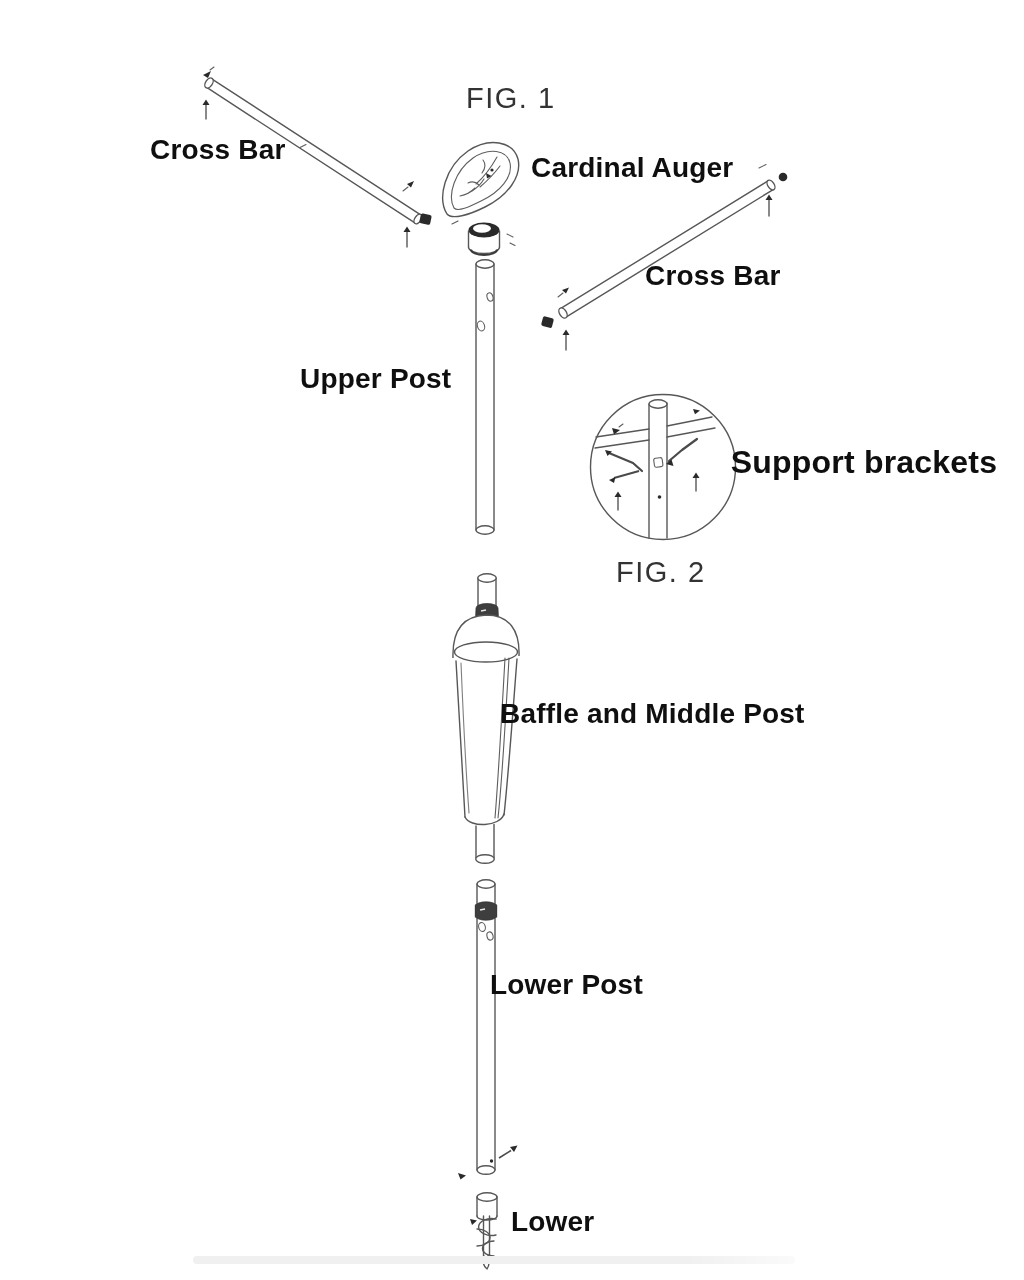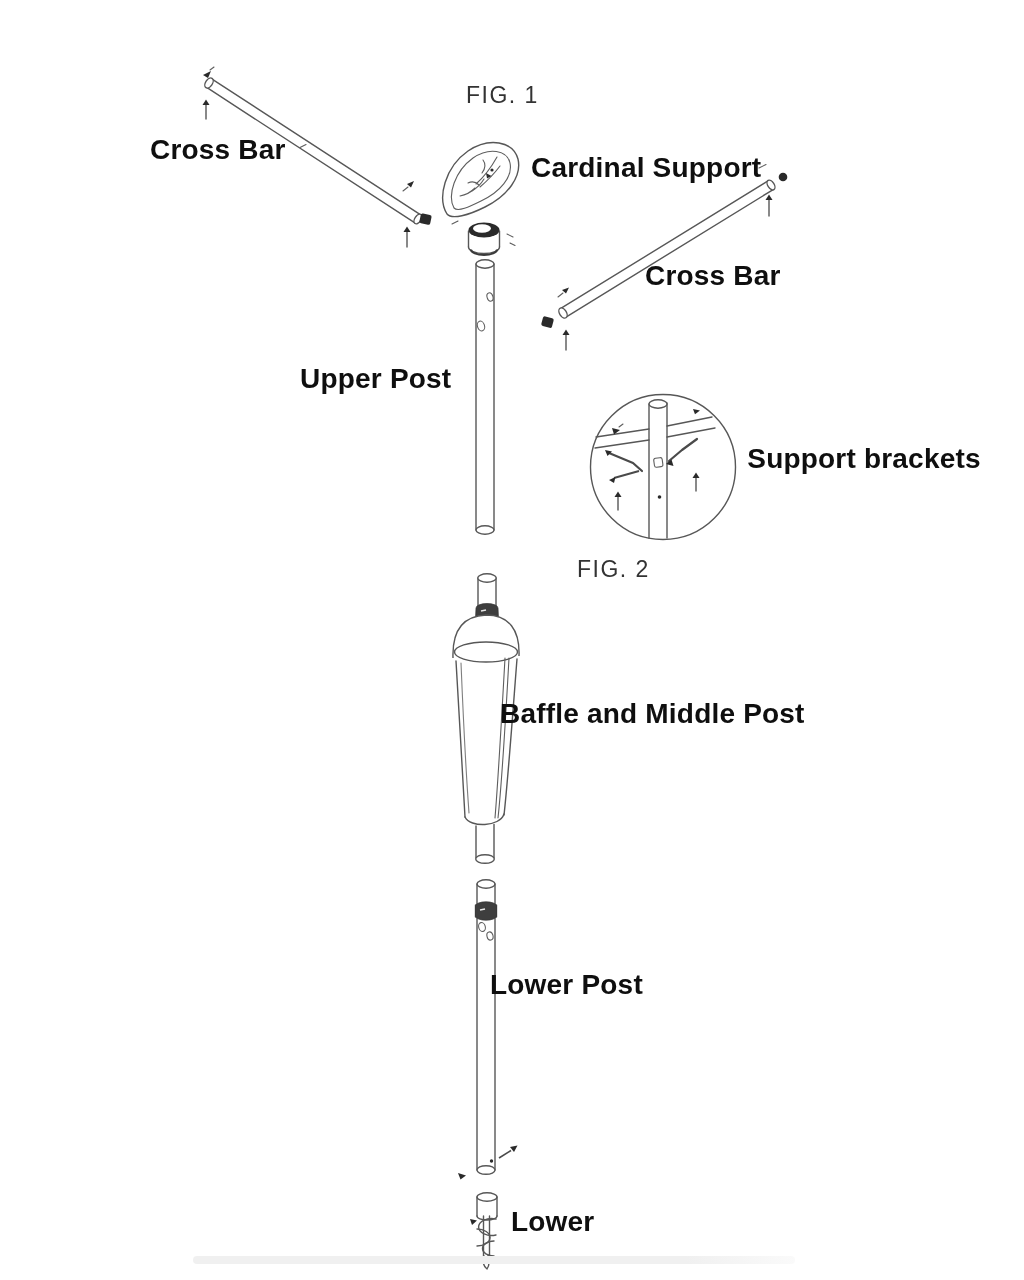--- a/index.html
+++ b/index.html
@@ -6,26 +6,26 @@
   .stage{
     position:relative;width:1024px;height:1280px;background:#ffffff;overflow:hidden;
     font-family:"Liberation Sans",sans-serif;
   }
   .stage svg{position:absolute;left:0;top:0;}
   .part-label{
     position:absolute;font-weight:700;font-size:28px;color:#0f0f0f;
     line-height:1.15;letter-spacing:.2px;white-space:nowrap;
   }
   .fig-label{
-    position:absolute;font-weight:400;font-size:23px;color:#333333;
+    position:absolute;font-weight:400;font-size:29px;color:#333333;
     letter-spacing:1.5px;white-space:nowrap;line-height:1.05;
   }
   .support-label{
     position:absolute;left:730px;top:441px;width:268px;text-align:center;
-    font-weight:700;font-size:28px;color:#0f0f0f;line-height:1.32;letter-spacing:.2px;
+    font-weight:700;font-size:32px;color:#0f0f0f;line-height:1.32;letter-spacing:.2px;
   }
   .support-label span{display:block;}
   .footer-bar{
     position:absolute;left:193px;top:1256px;width:602px;height:8px;border-radius:4px;
     background:linear-gradient(to right,#f0f0f0 0%,#f0f0f0 82%,#fafafa 100%);
   }
   
   .o{fill:none;stroke:#575757;stroke-width:1.4;stroke-linecap:round;stroke-linejoin:round;}
   .of{fill:#ffffff;stroke:#575757;stroke-width:1.4;stroke-linejoin:round;}
   .fine{fill:none;stroke:#5e5e5e;stroke-width:1.1;stroke-linecap:round;}
@@ -195,31 +195,31 @@
       <path class="o" d="M477,1229 A13,8.5 0 1 1 477,1246"></path>
       <path class="o" d="M494,1241 A11.5,7.5 0 1 0 494,1256"></path>
       <path class="o" d="M484,1256 C482,1262 484,1267 487,1269 C489.5,1265 489.5,1259 488,1255"></path>
     </g>
   </svg>
 
   <div class="fig-label" style="left:466px;top:83px">FIG. 1</div>
 
   <div class="part-label" style="left:150px;top:134px">Cross Bar</div>
 
-  <div class="part-label" style="left:531px;top:152px">Cardinal Support</div>
+  <div class="part-label" style="left:531px;top:152px">Cardinal Auger</div>
 
   <div class="part-label" style="left:645px;top:260px">Cross Bar</div>
 
   <div class="part-label" style="left:300px;top:363px">Upper Post</div>
 
   <div class="support-label">
     <span>Support brackets</span>
   </div>
 
-  <div class="fig-label" style="left:577px;top:557px">FIG. 2</div>
+  <div class="fig-label" style="left:616px;top:557px">FIG. 2</div>
 
   <div class="part-label" style="left:500px;top:698px">Baffle and Middle Post</div>
 
   <div class="part-label" style="left:490px;top:969px">Lower Post</div>
 
   <div class="part-label" style="left:511px;top:1206px">Lower</div>
 
   <div class="footer-bar"></div>
 </div>
 

